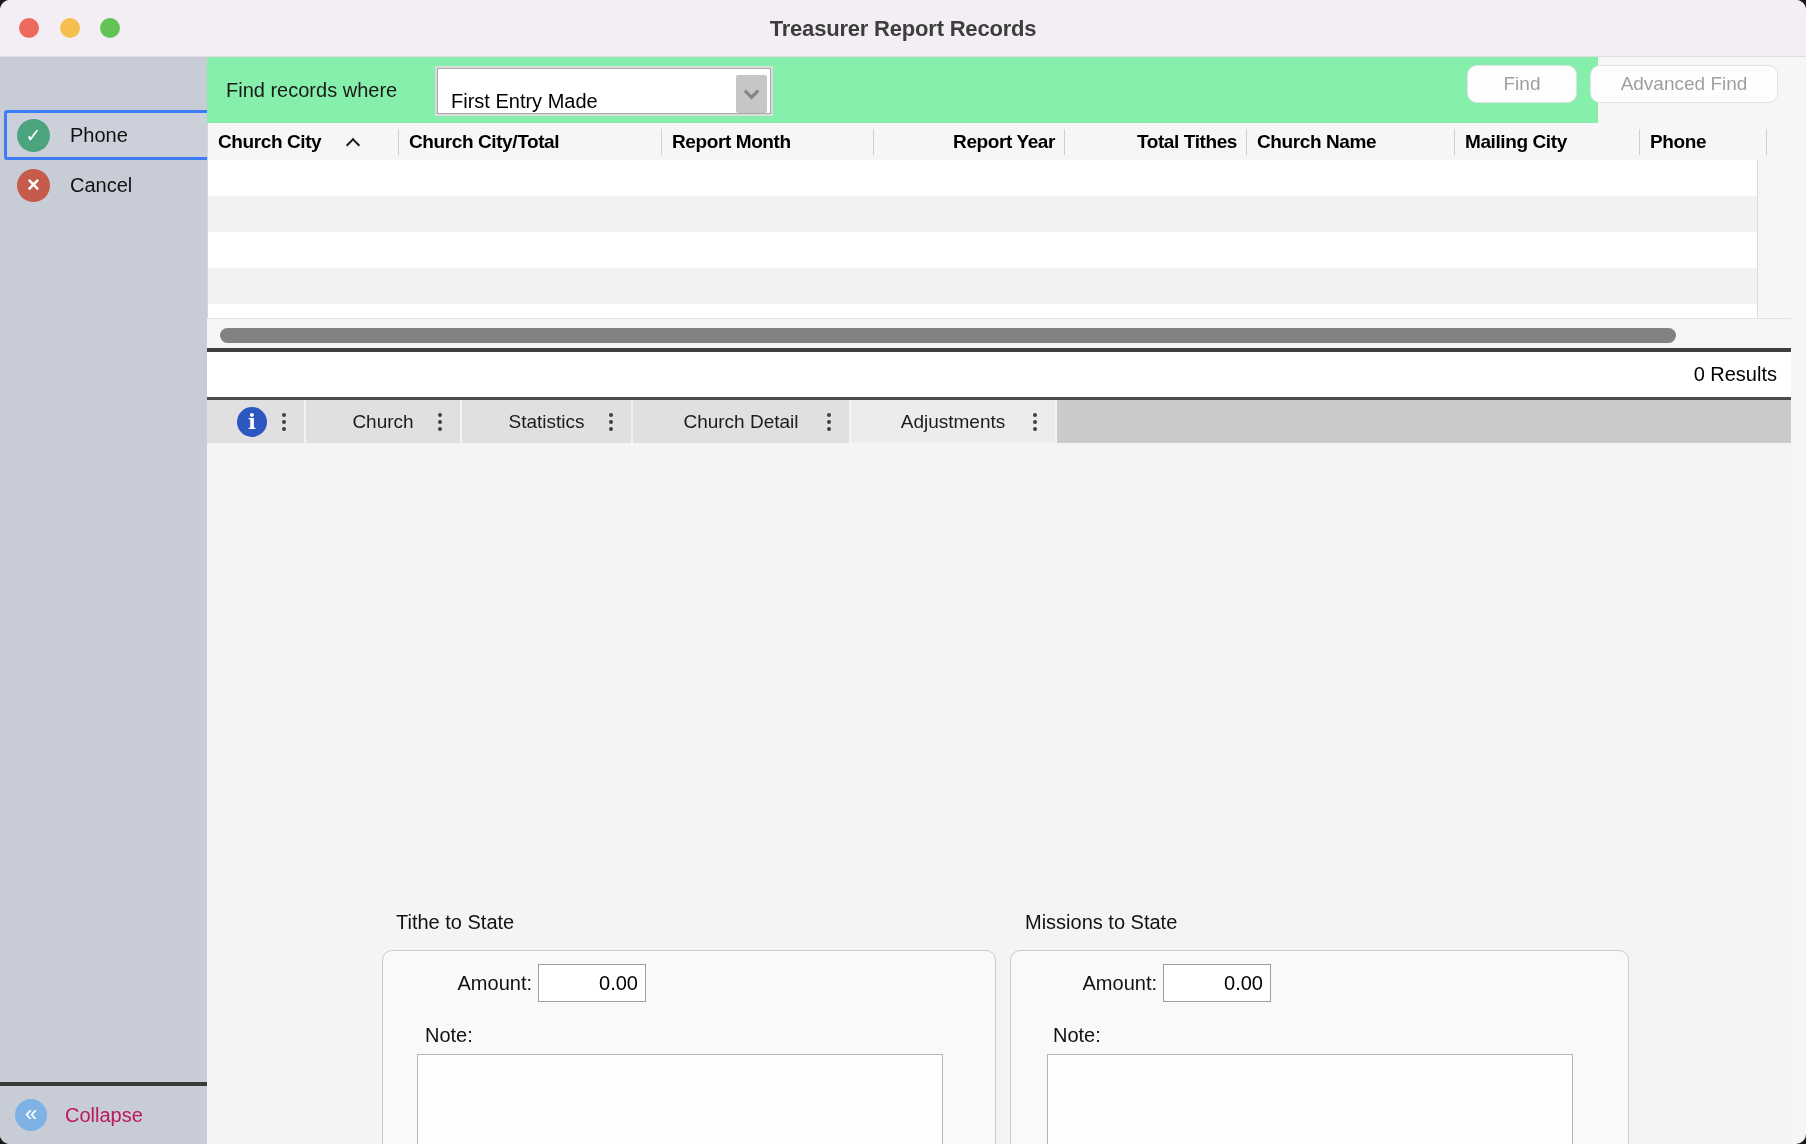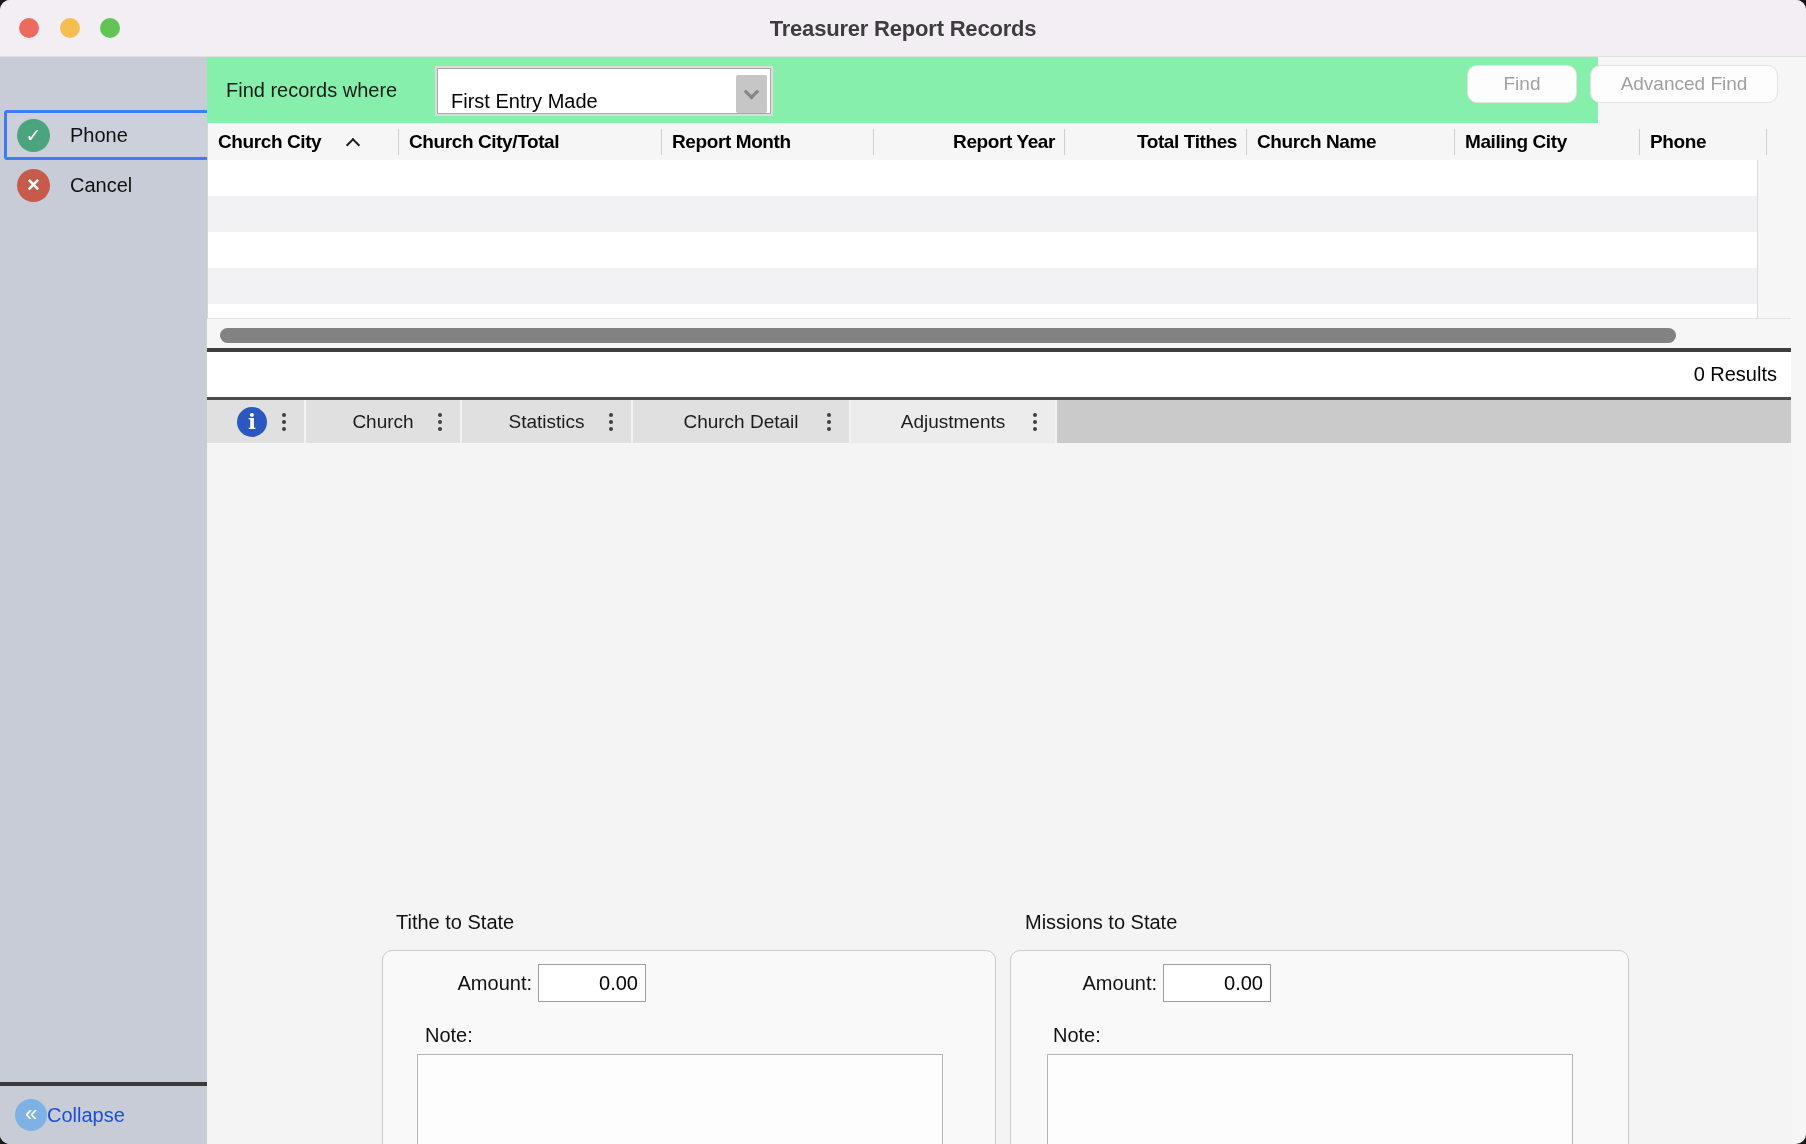--- a/index.html
+++ b/index.html
@@ -20,21 +20,21 @@
   .side-item { position:absolute; left:4px; width:214px; height:50px; display:flex; align-items:center; }
   .side-item .circ { width:33px; height:33px; border-radius:50%; display:flex; align-items:center; justify-content:center; color:#fff; flex:0 0 33px; }
   .side-item .lbl { margin-left:20px; font-size:20px; color:#111; }
   .save-item { top:53px; border:3px solid #3c7df7; border-radius:3px; background:#cbd0da; padding-left:10px; }
   .save-item .circ { background:#4ba47e; font-size:19px; }
   .cancel-item { top:103px; padding-left:13px; }
   .cancel-item .circ { background:#c65a4b; font-size:22px; font-weight:700; }
   .side-divider { position:absolute; left:0; top:1025px; width:222px; height:4px; background:#3a3a3a; }
   .collapse-item { position:absolute; left:0; top:1029px; width:222px; height:58px; display:flex; align-items:center; padding-left:15px; background:#c7ccd6; }
   .collapse-item .circ { width:32px; height:32px; border-radius:50%; background:#7fb2e4; color:#fff; display:flex; align-items:center; justify-content:center; font-size:22px; padding-bottom:3px; flex:0 0 32px; }
-  .collapse-item .lbl { font-size:20px; color:#1d4ed8; }
+  .collapse-item .lbl { margin-left:18px; font-size:20px; color:#be185d; }
 
   
   .main { position:absolute; left:207px; top:57px; width:1391px; height:1087px; background:#86efac; }
 
   
   .find-row { position:absolute; left:0; top:0; width:1584px; height:66px; }
   .find-label { position:absolute; left:19px; top:0; height:66px; line-height:66px; font-size:20px; color:#1a1a1a; }
   .dropdown { position:absolute; left:230px; top:11px; width:334px; height:46px; background:#fff; border:1px solid #a9a9a9; box-shadow:0 0 0 2px #dcdcdc; display:flex; align-items:flex-end; }
   .dropdown .val { flex:1; padding-left:13px; font-size:20px; color:#000; white-space:nowrap; overflow:hidden; }
   .dd-btn { width:31px; height:38px; margin-right:3px; background:#c6c6c6; border-radius:2px; display:flex; align-items:center; justify-content:center; }

